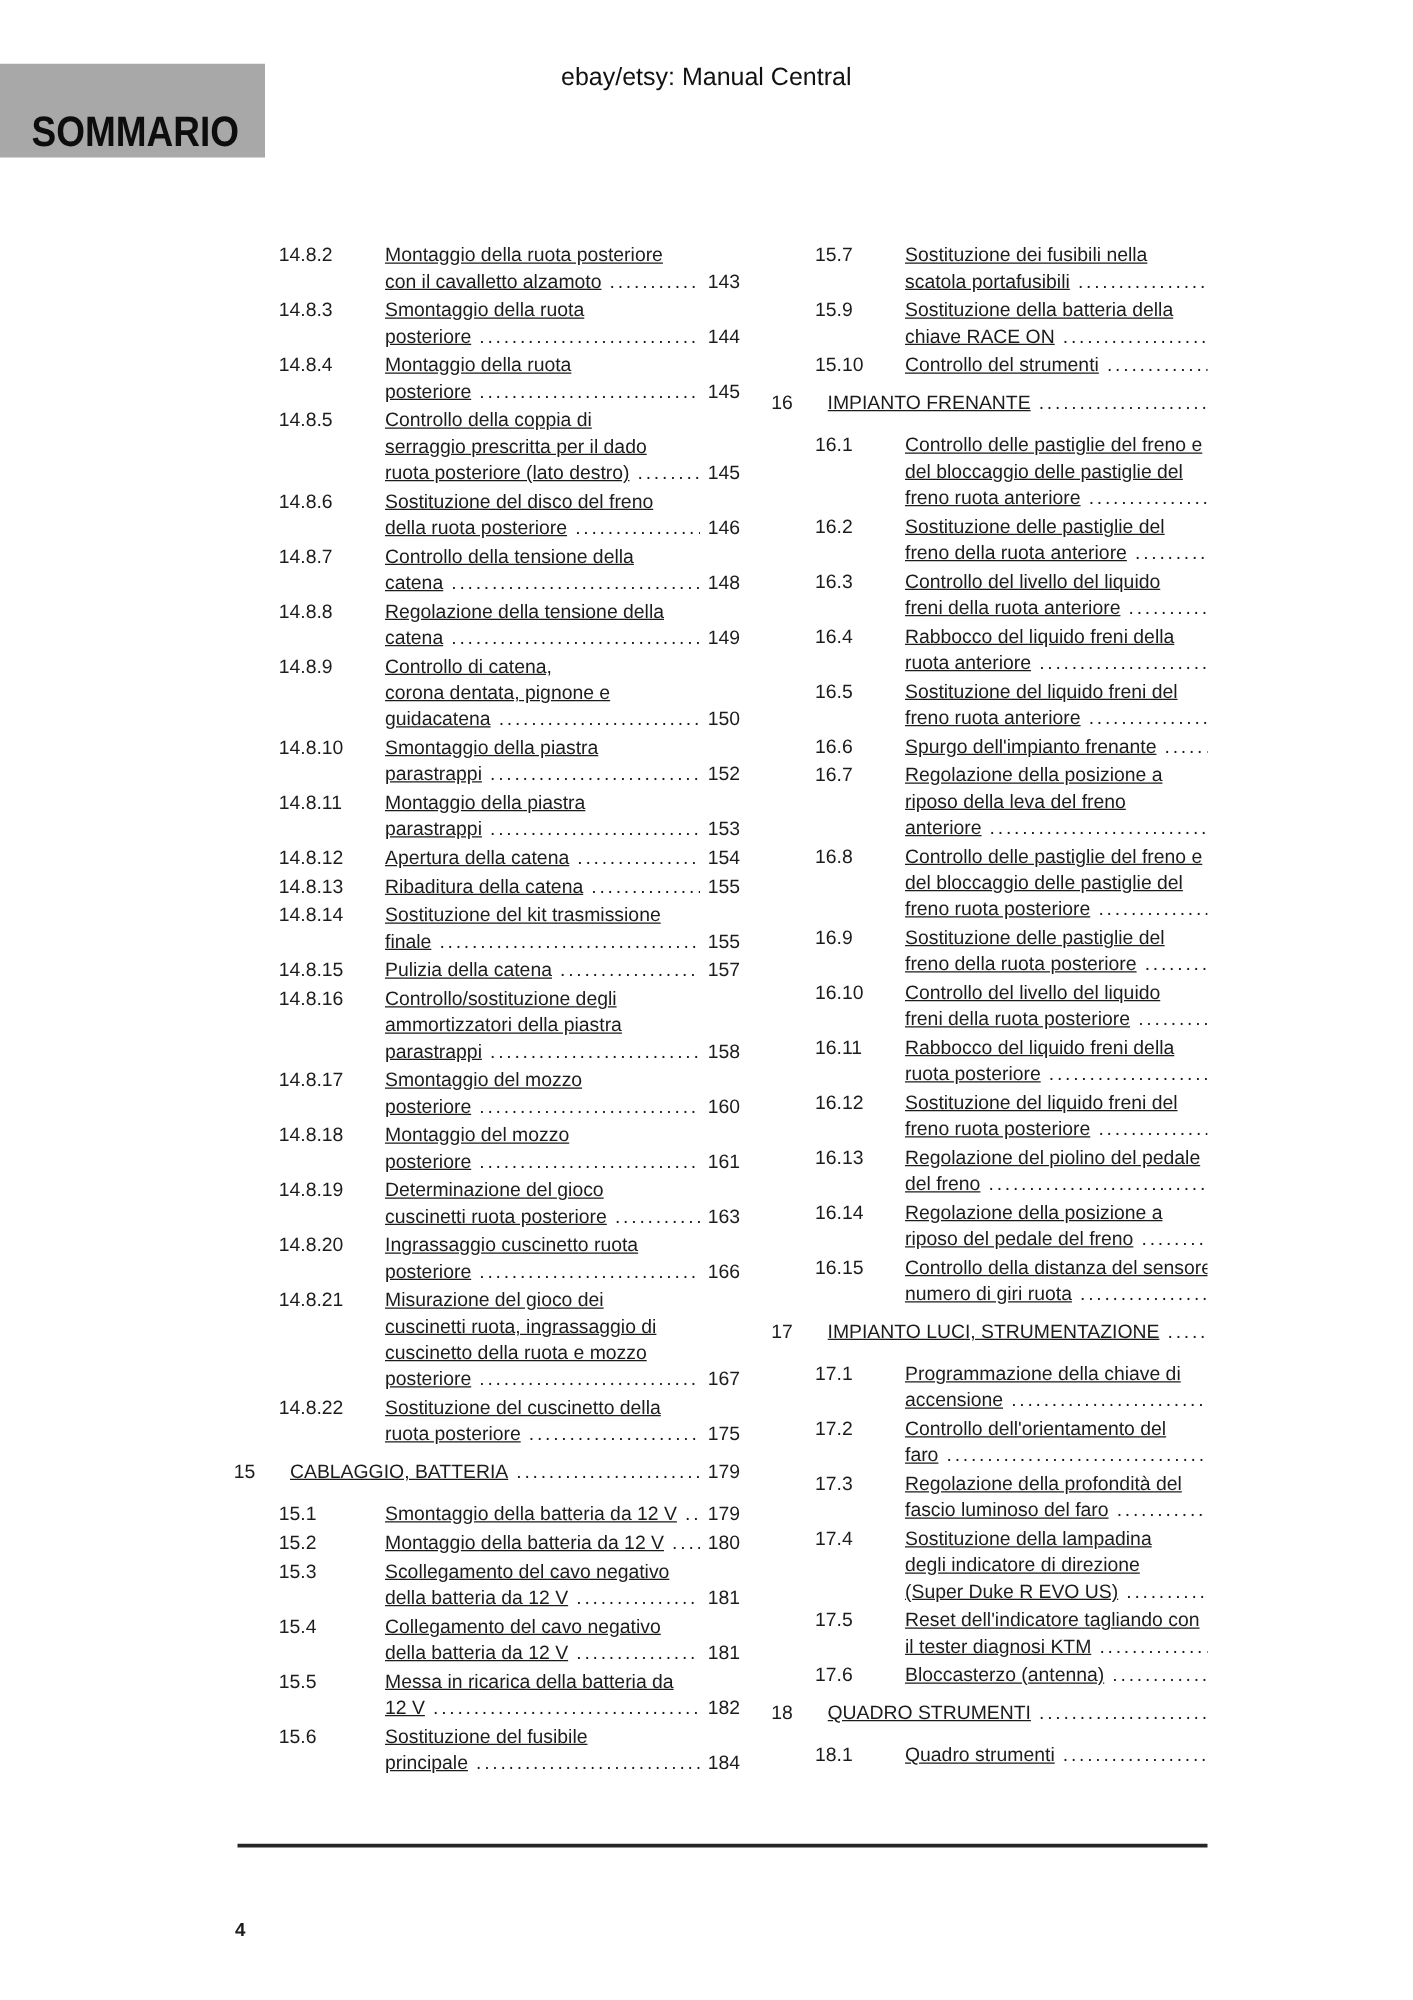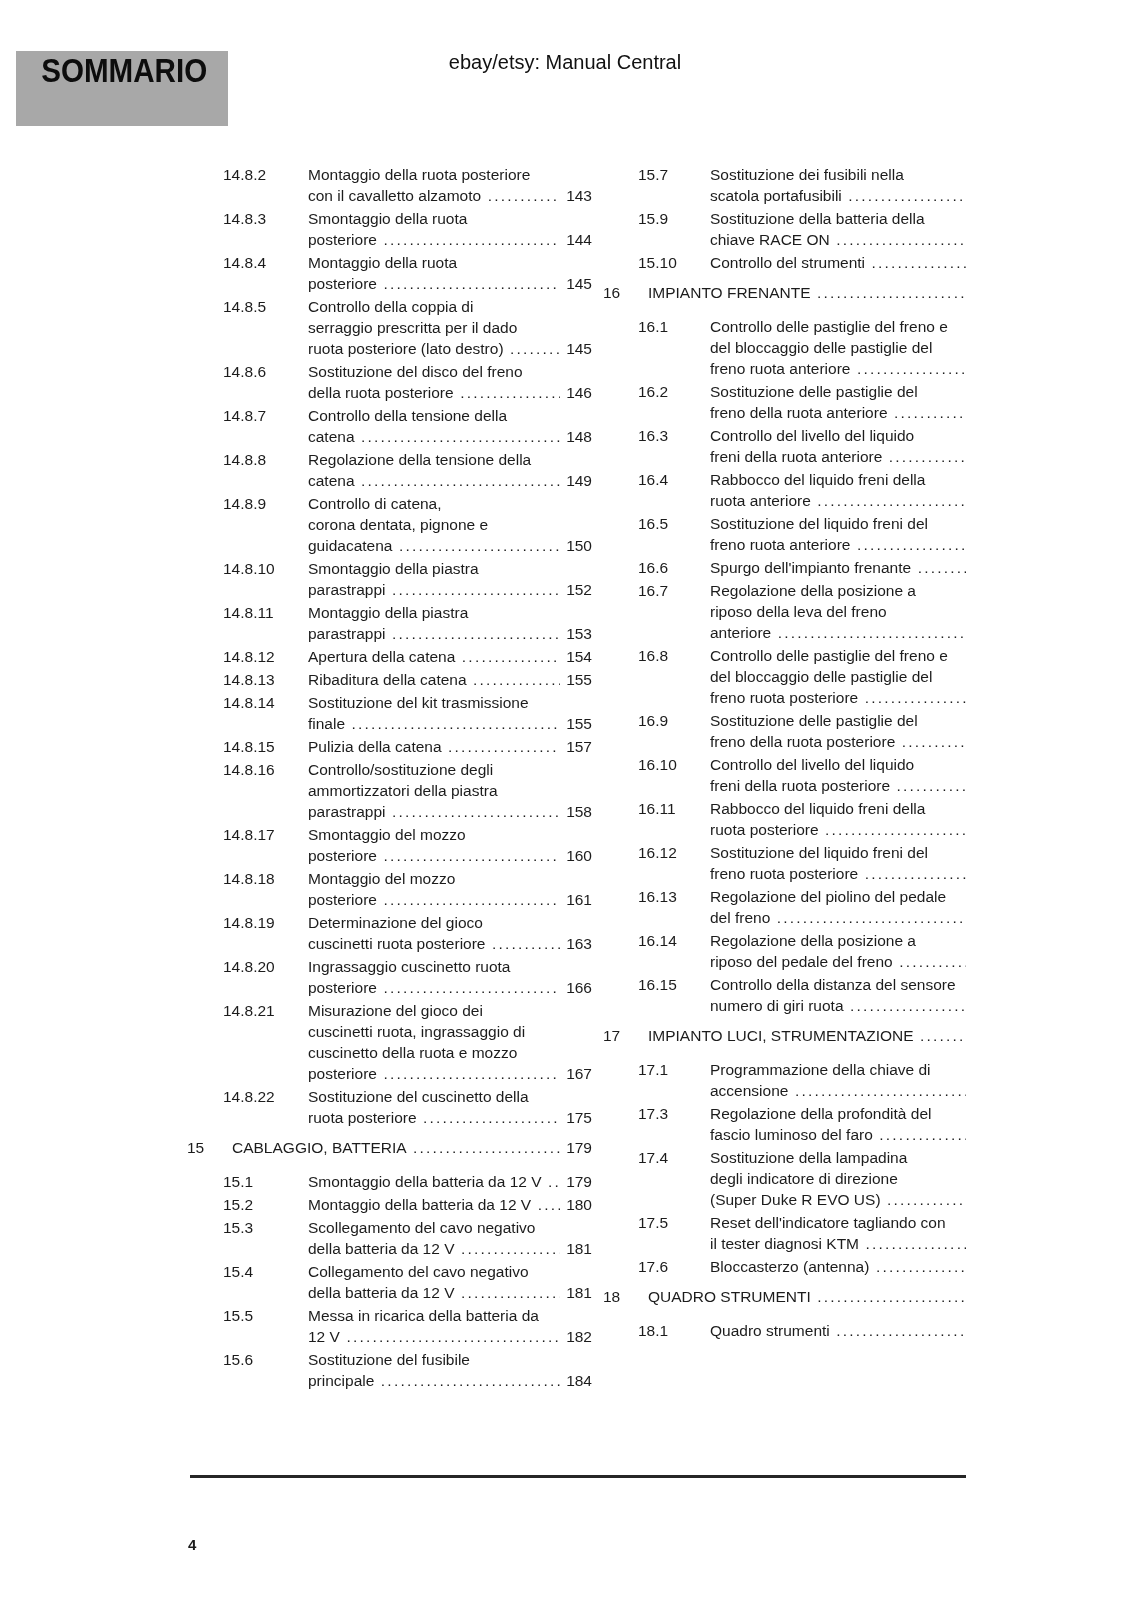--- a/index.html
+++ b/index.html
@@ -28,63 +28,64 @@
   .header-title {
     position: absolute;
     top: 1px; left: 0; width: 1130px;
     text-align: center;
     font-size: 20px;
     line-height: 26px;
     color: #111;
   }
   .sommario-tab {
     position: absolute;
-    top: 3px; left: 16px;
+    top: 3px; left: 0;
     width: 212px; height: 75px;
     background: var(--tab-bg);
     display: flex;
-    align-items: flex-start;
+    align-items: flex-end;
   }
   .sommario-text {
     display: inline-block;
     padding-left: 29px;
     font-size: 34px;
     font-weight: 700;
     letter-spacing: 0px;
     color: #0d0d0d;
     transform: scaleX(0.87);
     transform-origin: left center;
     white-space: nowrap;
   }
 
   
   .toc {
     position: absolute;
-    left: 187px; top: 116px;
+    left: 187px; top: 146px;
     display: flex;
-    gap: 11px;
+    gap: 25px;
     font-size: 15.5px;
     line-height: 21px;
   }
   .toc-col { width: 405px; }
 
   .entry { display: flex; margin-bottom: 2px; }
   .entry.sec { margin-top: 9px; margin-bottom: 13px; }
   .num { flex: none; }
   .entry.sec .num { width: 45px; }
   .col-l .entry.sub { padding-left: 36px; }
   .col-l .entry.sub .num { width: 85px; }
   .col-r .entry.sub { padding-left: 35px; }
   .col-r .entry.sub .num { width: 72px; }
 
   .rest {
     flex: 1;
     min-width: 0;
     position: relative;
     overflow: hidden;
+    text-decoration: underline;
   }
   .title { white-space: pre-line; }
   
   .title::after {
     content: "\00A0..........................................................................................................................";
     display: inline-block;
     width: 0;
     white-space: nowrap;
     overflow: visible;
     letter-spacing: 2.2px;
@@ -370,20 +371,25 @@
         <div class="entry sec">
           <span class="num">17</span>
           <span class="rest"><span class="title">IMPIANTO LUCI, STRUMENTAZIONE</span><span class="pg">206</span></span>
         </div>
         <div class="entry sub">
           <span class="num">17.1</span>
           <span class="rest"><span class="title">Programmazione della chiave di
 accensione</span><span class="pg">206</span></span>
         </div>
         <div class="entry sub">
+          <span class="num">17.2</span>
+          <span class="rest"><span class="title">Controllo dell'orientamento del
+faro</span><span class="pg">207</span></span>
+        </div>
+        <div class="entry sub">
           <span class="num">17.3</span>
           <span class="rest"><span class="title">Regolazione della profondità del
 fascio luminoso del faro</span><span class="pg">208</span></span>
         </div>
         <div class="entry sub">
           <span class="num">17.4</span>
           <span class="rest"><span class="title">Sostituzione della lampadina
 degli indicatore di direzione
 (Super Duke R EVO US)</span><span class="pg">208</span></span>
         </div>

